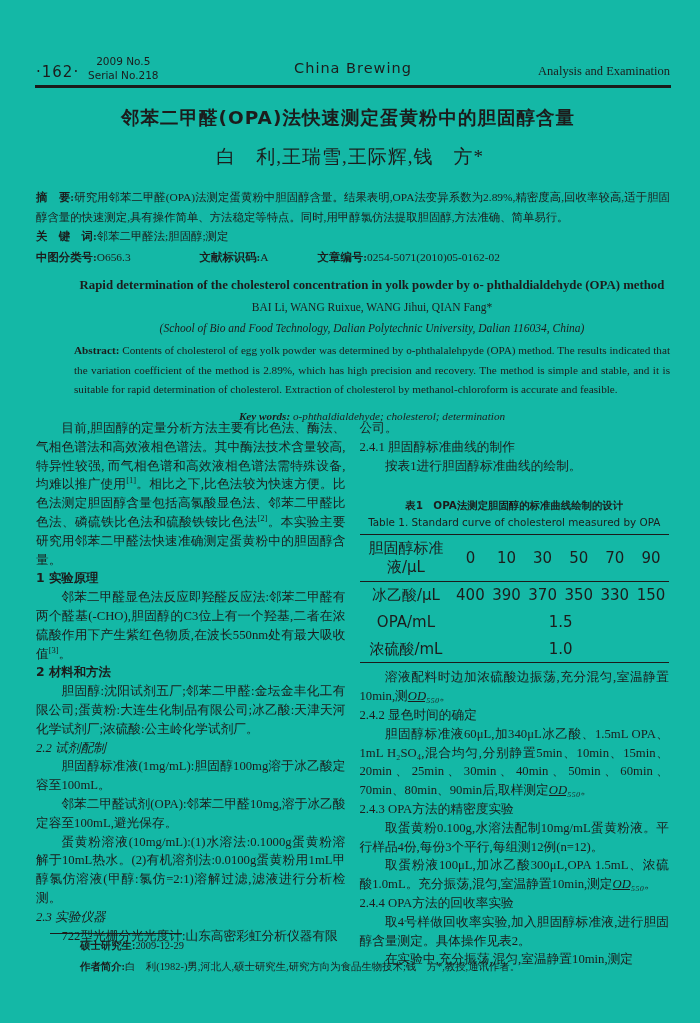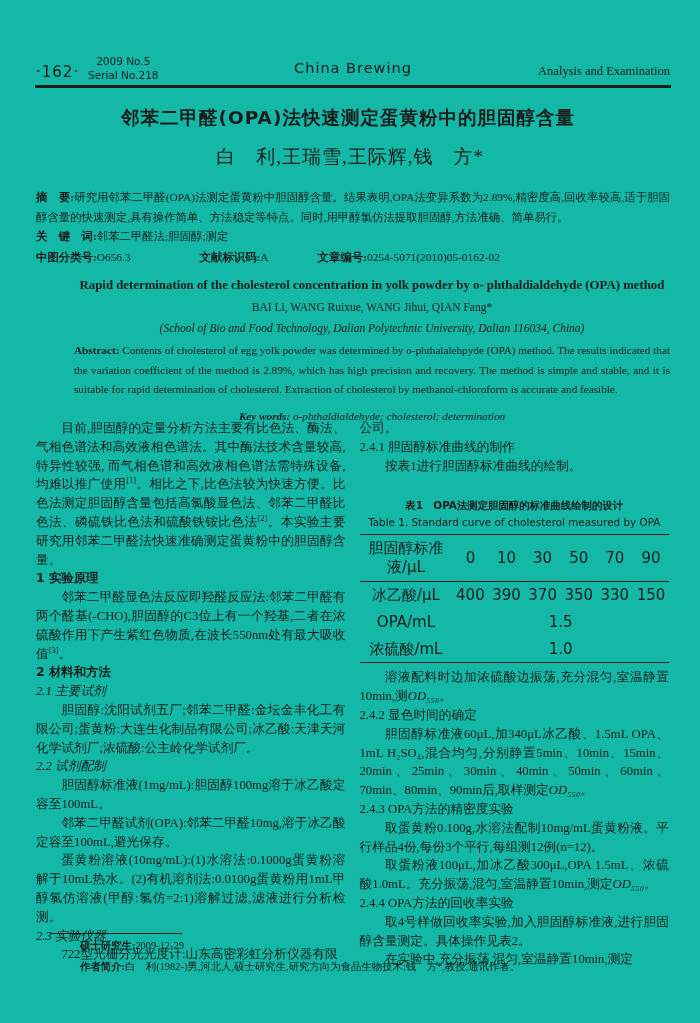--- a/index.html
+++ b/index.html
@@ -37,21 +37,21 @@
   .en-kw{text-align:center;font-style:italic;}
 
   
   .cols{position:absolute;top:419px;left:36px;right:31px;display:flex;gap:14px;}
   .col{width:calc(50% - 7px);font-size:12.7px;line-height:18.8px;text-align:justify;}
   .col p{margin:0;}
   .ind{text-indent:2em;}
   .h-sec{font-family:"DejaVu Sans",sans-serif;font-weight:bold;font-size:12.4px;}
   .h-sub{font-style:italic;}
   sup.ref{font-size:8.5px;line-height:0;}
-  .odx{font-style:italic;}
+  .odx{font-style:italic;text-decoration:underline;}
 
   
   .tblwrap{margin:23px 0 5px;}
   .tcap-zh{text-align:center;font-family:"DejaVu Sans",sans-serif;font-weight:bold;font-size:10.4px;line-height:15px;}
   .tcap-en{text-align:center;font-family:"DejaVu Sans",sans-serif;font-size:10.4px;line-height:15px;margin-top:2px;}
   table.t1{width:100%;border-collapse:collapse;font-family:"DejaVu Sans",sans-serif;font-size:15px;margin-top:4px;
            border-top:1.6px solid #1b1b1b;border-bottom:1.6px solid #1b1b1b;}
   table.t1 td{text-align:center;padding:4px 0;}
   table.t1 tr.hd td{border-bottom:1px solid #1b1b1b;}
   table.t1 td.lab{width:30%;}
@@ -98,21 +98,20 @@
     <div class="en-abs en-kw"><span class="b">Key words:</span> <span>o-phthaldialdehyde; cholesterol; determination</span></div>
   </div>
 
   <div class="cols">
 
     <div class="col">
       <p class="ind"><span>目前,胆固醇的定量分析方法主要有比色法、酶法、气相色谱法和高效液相色谱法。其中酶法技术含量较高,特异性较强, 而气相色谱和高效液相色谱法需特殊设备,均难以推广使用</span><sup class="ref">[1]</sup><span>。相比之下,比色法较为快速方便。比色法测定胆固醇含量包括高氯酸显色法、邻苯二甲醛比色法、磷硫铁比色法和硫酸铁铵比色法</span><sup class="ref">[2]</sup><span>。本实验主要研究用邻苯二甲醛法快速准确测定蛋黄粉中的胆固醇含量。</span></p>
       <p class="h-sec">1 实验原理</p>
       <p class="ind"><span>邻苯二甲醛显色法反应即羟醛反应法:邻苯二甲醛有两个醛基(-CHO),胆固醇的C3位上有一个羟基,二者在浓硫酸作用下产生紫红色物质,在波长550nm处有最大吸收值</span><sup class="ref">[3]</sup><span>。</span></p>
       <p class="h-sec">2 材料和方法</p>
-      <p class="h-sub">2.1 主要试剂</p>
       <p class="ind">胆固醇:沈阳试剂五厂;邻苯二甲醛:金坛金丰化工有限公司;蛋黄粉:大连生化制品有限公司;冰乙酸:天津天河化学试剂厂;浓硫酸:公主岭化学试剂厂。</p>
       <p class="h-sub">2.2 试剂配制</p>
       <p class="ind">胆固醇标准液(1mg/mL):胆固醇100mg溶于冰乙酸定容至100mL。</p>
       <p class="ind">邻苯二甲醛试剂(OPA):邻苯二甲醛10mg,溶于冰乙酸定容至100mL,避光保存。</p>
       <p class="ind">蛋黄粉溶液(10mg/mL):(1)水溶法:0.1000g蛋黄粉溶解于10mL热水。(2)有机溶剂法:0.0100g蛋黄粉用1mL甲醇氯仿溶液(甲醇:氯仿=2:1)溶解过滤,滤液进行分析检测。</p>
       <p class="h-sub">2.3 实验仪器</p>
       <p class="ind">722型光栅分光光度计:山东高密彩虹分析仪器有限</p>
     </div>
 
     <div class="col">

